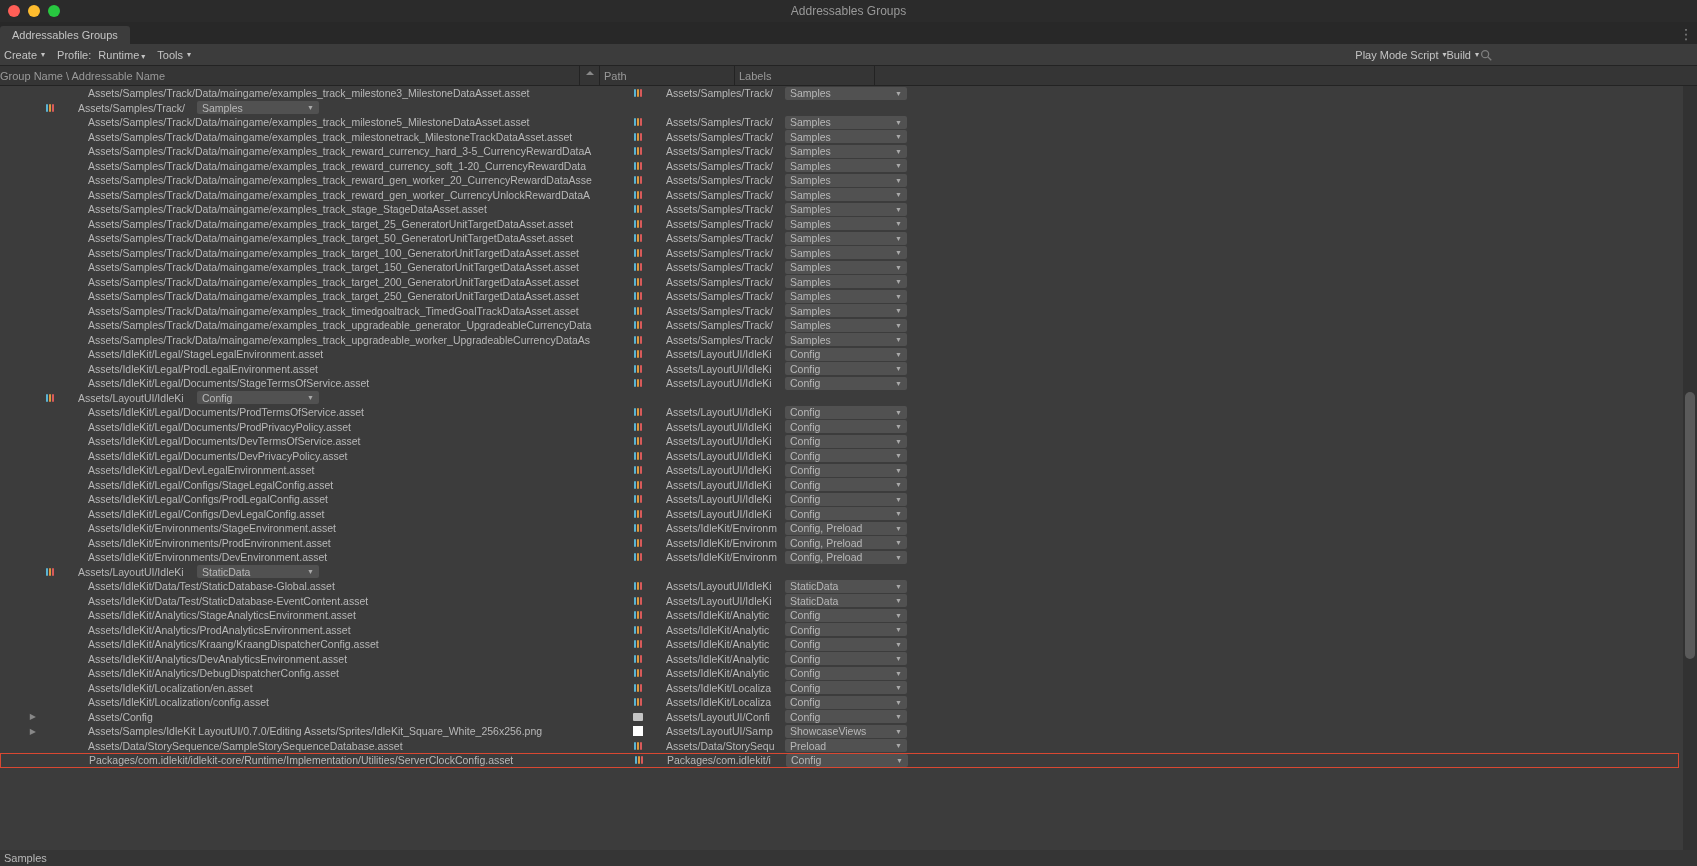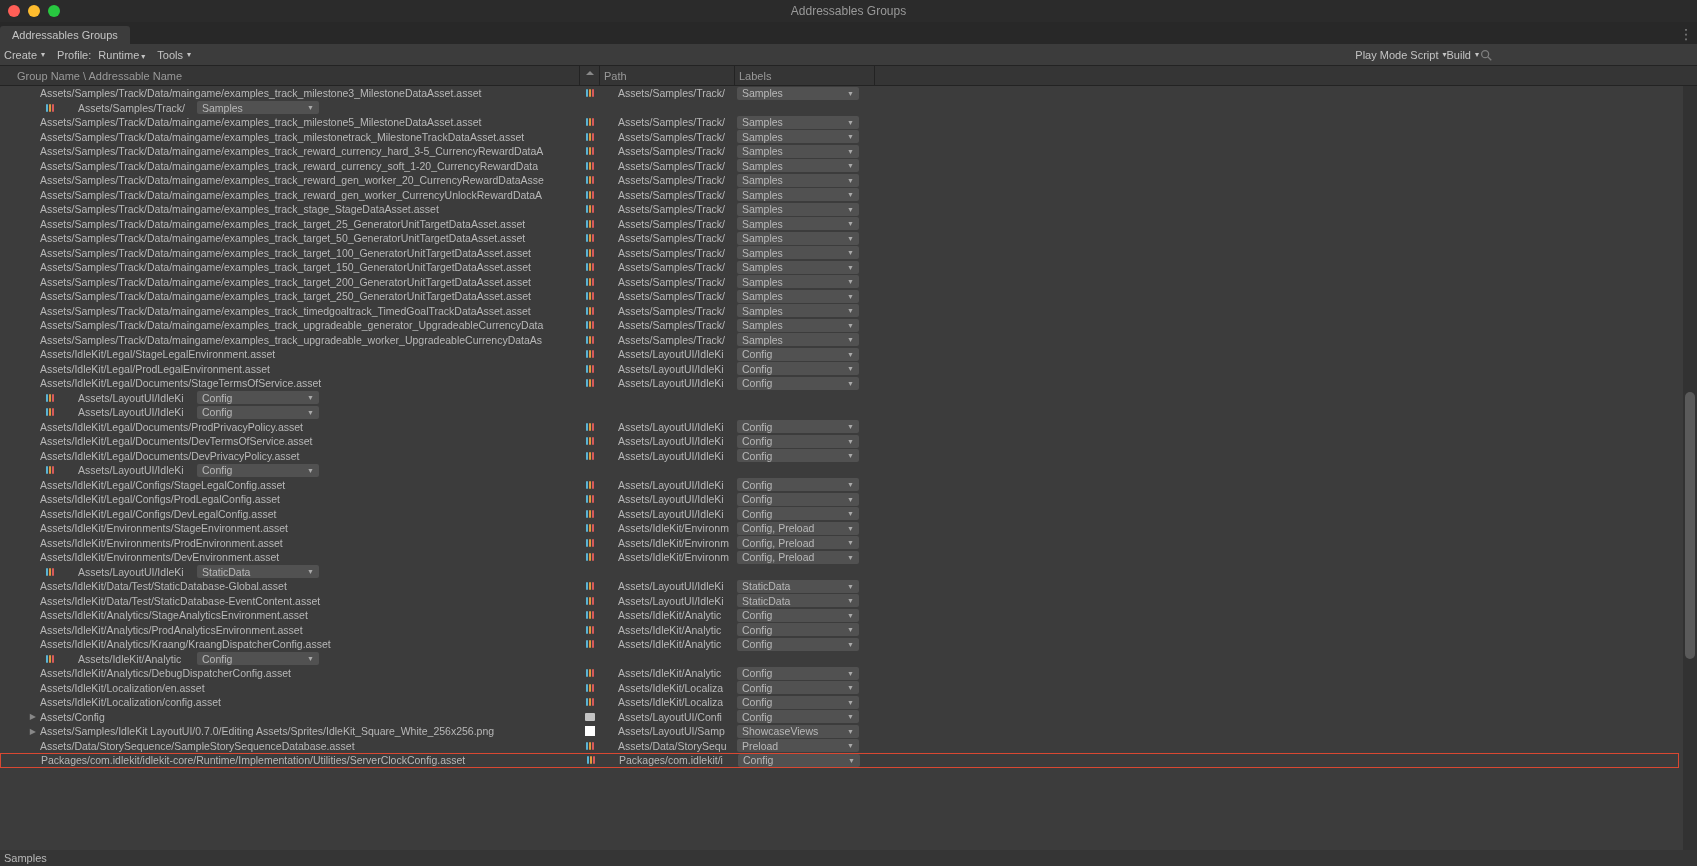--- a/index.html
+++ b/index.html
@@ -17,32 +17,32 @@
   .tab { padding: 3px 12px; background: #3c3c3c; color: #c4c4c4; border-radius: 3px 3px 0 0; font-size: 11px; }
   
   .toolbar { height: 22px; background: #3c3c3c; border-bottom: 1px solid #232323; display: flex; align-items: center; padding: 0 4px; }
   .toolbar-left { display: flex; gap: 12px; flex: 1; }
   .toolbar-right { display: flex; align-items: center; }
   .toolbar-item { display: flex; align-items: center; gap: 2px; cursor: pointer; color: #c4c4c4; }
   .dropdown-arrow::after { content: "▾"; font-size: 8px; margin-left: 2px; }
   .search-icon { width: 14px; height: 14px; opacity: 0.6; }
   
   .header-row { height: 20px; background: #353535; border-bottom: 1px solid #232323; display: flex; align-items: center; color: #999; font-size: 11px; }
-  .col-name { width: 580px; padding-left: 17px; border-right: 1px solid #232323; height: 100%; display: flex; align-items: center; }
+  .col-name { width: 580px; padding-left: 0; border-right: 1px solid #232323; height: 100%; display: flex; align-items: center; }
   .col-icon { width: 20px; border-right: 1px solid #232323; height: 100%; display: flex; align-items: center; justify-content: center; }
   .col-path { width: 135px; padding-left: 4px; border-right: 1px solid #232323; height: 100%; display: flex; align-items: center; }
   .col-labels { width: 140px; padding-left: 4px; border-right: 1px solid #232323; height: 100%; display: flex; align-items: center; }
   
   .content { position: absolute; top: 86px; left: 0; right: 18px; bottom: 0; overflow: hidden; }
   
   .row { height: 14.5px; display: flex; align-items: center; color: #b8b8b8; font-size: 10.5px; white-space: nowrap; }
   .row.highlighted { border: 1.5px solid #d94832; box-sizing: border-box; }
   .row-indent { width: 40px; flex-shrink: 0; display: flex; justify-content: flex-end; padding-right: 4px; }
   .row-expander { color: #888; font-size: 8px; cursor: pointer; }
-  .row-name { width: 540px; overflow: hidden; text-overflow: clip; }
+  .row-name { width: 540px; overflow: hidden; text-overflow: clip; margin-left: 48px; }
   .row-iconcell { width: 20px; display: flex; justify-content: center; }
   .asset-icon { display: inline-flex; gap: 1px; }
   .asset-icon span { width: 2px; height: 8px; border-radius: 1px; }
   .bar-c { background: #5ab5d4; }
   .bar-o { background: #e09a3c; }
   .bar-r { background: #d85a5a; }
   .folder-icon { width: 10px; height: 8px; background: #c4c4c4; border-radius: 1px; }
   .white-icon { width: 10px; height: 10px; background: #fff; }
   .row-path { width: 135px; padding-left: 18px; overflow: hidden; }
   .row-label { width: 122px; background: #515151; border-radius: 2px; padding: 1px 5px; height: 13px; display: flex; align-items: center; justify-content: space-between; margin-left: 2px; }
@@ -449,20 +449,21 @@
         </div>
       </div>
       <div class="row-path">Assets/LayoutUI/IdleKi</div>
       <div class="row-label">
         <span>Config</span>
         <span class="label-arrow">▼</span>
       </div>
     </div>
     <div class="row">
       <div class="row-indent"></div>
+      <div class="row-name">Assets/IdleKit/Legal/Documents/ProdTermsOfService.asset</div>
       <div class="row-iconcell">
         <div class="asset-icon">
           <span class="bar-c"></span>
           <span class="bar-o"></span>
           <span class="bar-r"></span>
         </div>
       </div>
       <div class="row-path">Assets/LayoutUI/IdleKi</div>
       <div class="row-label">
         <span>Config</span>
@@ -512,20 +513,21 @@
         </div>
       </div>
       <div class="row-path">Assets/LayoutUI/IdleKi</div>
       <div class="row-label">
         <span>Config</span>
         <span class="label-arrow">▼</span>
       </div>
     </div>
     <div class="row">
       <div class="row-indent"></div>
+      <div class="row-name">Assets/IdleKit/Legal/DevLegalEnvironment.asset</div>
       <div class="row-iconcell">
         <div class="asset-icon">
           <span class="bar-c"></span>
           <span class="bar-o"></span>
           <span class="bar-r"></span>
         </div>
       </div>
       <div class="row-path">Assets/LayoutUI/IdleKi</div>
       <div class="row-label">
         <span>Config</span>
@@ -718,20 +720,21 @@
         </div>
       </div>
       <div class="row-path">Assets/IdleKit/Analytic</div>
       <div class="row-label">
         <span>Config</span>
         <span class="label-arrow">▼</span>
       </div>
     </div>
     <div class="row">
       <div class="row-indent"></div>
+      <div class="row-name">Assets/IdleKit/Analytics/DevAnalyticsEnvironment.asset</div>
       <div class="row-iconcell">
         <div class="asset-icon">
           <span class="bar-c"></span>
           <span class="bar-o"></span>
           <span class="bar-r"></span>
         </div>
       </div>
       <div class="row-path">Assets/IdleKit/Analytic</div>
       <div class="row-label">
         <span>Config</span>

